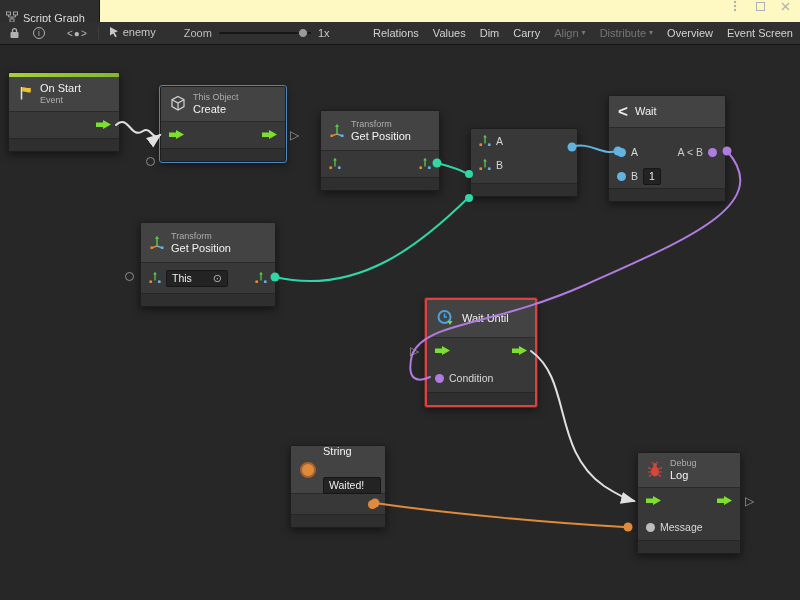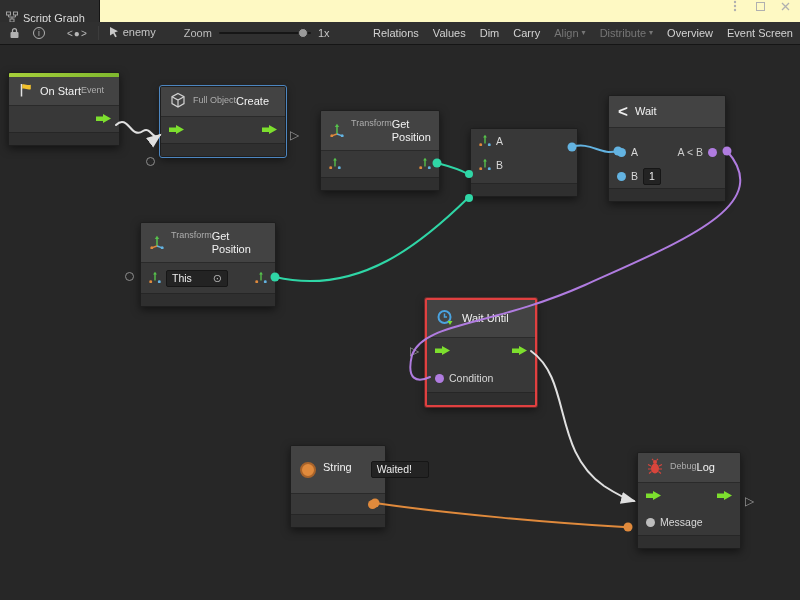--- a/index.html
+++ b/index.html
@@ -43,21 +43,21 @@
   
   .node{position:absolute;z-index:2;background:#3a3a3a;border:1px solid #1e1e1e;border-radius:2px;
     box-shadow:0 3px 9px rgba(0,0,0,.5);color:#ddd;font-size:11px}
   .node.selected{outline:1px solid var(--selection-blue,#4d86c0)}
   .node.highlighted{border:2px solid var(--highlight-red,#e04040);
     box-shadow:0 0 0 1px rgba(224,64,64,.35),0 3px 9px rgba(0,0,0,.5)}
   .n-accent{height:4px;background:linear-gradient(90deg,var(--event-green,#a6cf3a),#7fb82e);
     border-radius:1px 1px 0 0}
   .n-header{display:flex;align-items:center;gap:7px;padding:5px 9px;background:#434343;
     border-bottom:1px solid #2a2a2a;border-radius:1px 1px 0 0}
-  .n-titles{display:flex;justify-content:center}
+  .n-titles{display:flex;flex-direction:column;justify-content:center}
   .n-cat{font-size:9px;color:#adadad;line-height:11px}
   .n-title{font-size:11px;color:#f2f2f2;line-height:13px}
   .n-sub{font-size:9px;color:#adadad;line-height:11px}
   .n-ports{display:flex;align-items:center;justify-content:space-between;padding:0 7px;background:#383838}
   .n-row{display:flex;align-items:center;gap:5px;padding:0 8px;background:#383838;font-size:10.5px;color:#d8d8d8}
   .n-footer{height:13px;background:#2f2f2f;border-top:1px solid #262626;border-radius:0 0 1px 1px}
   .field{background:#232323;border:1px solid #161616;border-radius:2px;padding:1px 5px;
     color:#ececec;font-size:10.5px;line-height:13px}
   .dot{width:9px;height:9px;border-radius:50%;flex:none}
   .dot.orange{background:var(--wire-orange,#e08a3c)}
@@ -193,21 +193,21 @@
 
   <div class="node selected" style="left:160px;top:86px;width:126px">
     <div class="n-header">
       <span>
         <svg width="16" height="17" viewBox="0 0 16 17">
           <path d="M8 1.5 L14 4.7 V11.6 L8 15 L2 11.6 V4.7 Z" fill="none" stroke="#d2d2d2" stroke-width="1.2"></path>
           <path d="M2 4.7 L8 8 L14 4.7 M8 8 V15" fill="none" stroke="#d2d2d2" stroke-width="1.2"></path>
         </svg>
       </span>
       <span class="n-titles">
-        <span class="n-cat">Full Object</span>
+        <span class="n-cat">This Object</span>
         <span class="n-title">Create</span>
       </span>
     </div>
     <div class="n-ports" style="height:26px">
       <span>
         <svg width="17" height="11" viewBox="0 0 17 11">
             <path d="M1 3.5 h7 V1 l8 4.5 -8 4.5 V8 h-7 z" style="fill:var(--flow-green,#7ddf2e)"></path>
           </svg>
       </span>
       <span>

